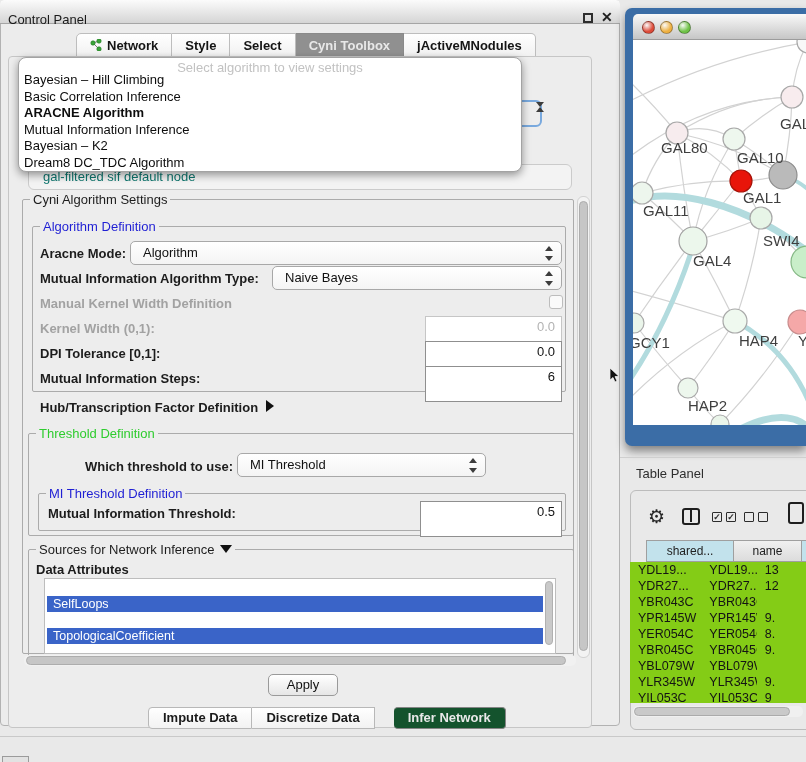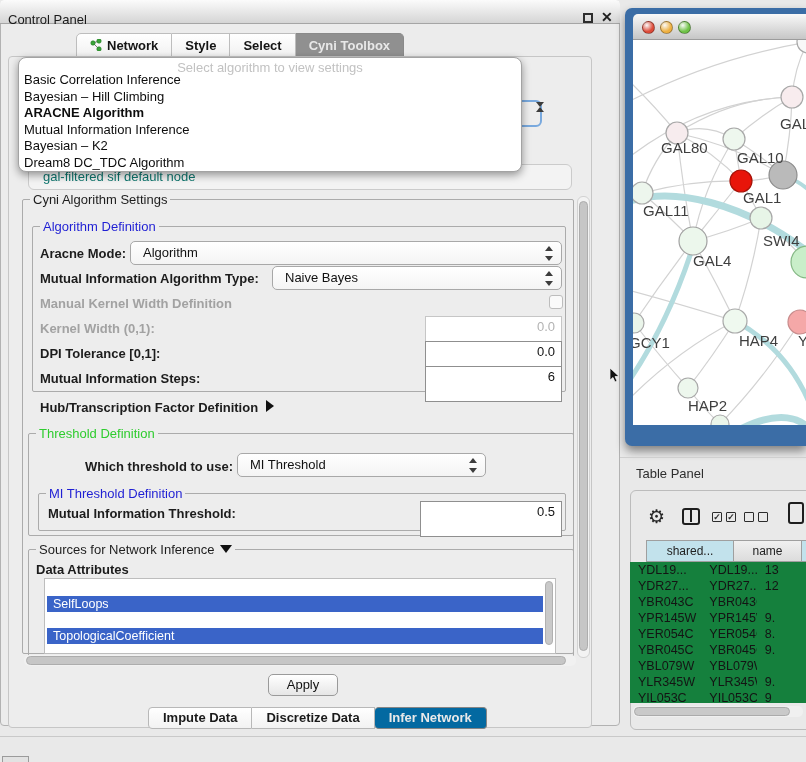--- a/index.html
+++ b/index.html
@@ -89,21 +89,21 @@
   .apply-btn { left:268px; top:674px; width:70px; height:22px; background:linear-gradient(#ffffff,#e6e6e6);
     border:1px solid #9a9a9a; border-radius:5px; font-size:13px; color:#111;
     text-align:center; line-height:20px; }
 
   .bottom-tabs { left:148px; top:707px; height:22px; display:flex; }
   .btab { padding:0 14px; font-size:13px; font-weight:600; color:#1a1a1a;
     background:linear-gradient(#ffffff,#f2f2f2); border:1px solid #b8b8b8; border-left:none;
     line-height:20px; white-space:nowrap; }
   .btab:first-child { border-left:1px solid #b8b8b8; border-radius:4px 0 0 4px; }
   .btab:last-child { border-radius:0 4px 4px 0; }
-  .btab.selected { background:#0369a1; color:#e9e9e9; border-color:#858585; border-radius:4px; }
+  .btab.selected { background:#14532d; color:#e9e9e9; border-color:#858585; border-radius:4px;margin-left:19px; }
 
   
   .net-frame { left:625px; top:8px; width:181px; height:438px; background:#3b6da6;
     border-radius:7px 0 0 7px; box-shadow:0 5px 10px rgba(0,0,0,.45); }
   .net-titlebar { left:633px; top:14px; width:173px; height:26px;
     background:linear-gradient(#f9f9f9,#c6c6c6); border-bottom:1px solid #9c9c9c; border-radius:5px 0 0 0; }
   .traffic { position:absolute; top:7px; width:13px; height:13px; border-radius:50%; }
   .net-canvas { left:633px; top:40px; width:173px; height:385px; background:#ffffff; overflow:hidden; }
 
   
@@ -116,21 +116,21 @@
   .cols-icon:before { content:""; position:absolute; left:5.5px; top:0; width:2.5px; height:12px; background:#1e1e1e; }
   .cb { position:absolute; width:10px; height:10px; border:1.5px solid #2c2c2c; border-radius:1px;
     font-size:9px; line-height:9px; text-align:center; color:#2c2c2c; font-weight:bold; }
   .doc-icon { left:788px; top:502px; width:16px; height:22px; border:2.5px solid #1e1e1e; border-radius:3px; }
 
   .tbl-head { left:630px; top:540px; height:22px; display:flex; }
   .th { border:1px solid #9f9f9f; border-left:none; font-size:12px; color:#222;
     text-align:center; line-height:20px; background:linear-gradient(#f0f0f0,#dcdcdc); overflow:hidden; white-space:nowrap; }
   .th:first-child { border-left:1px solid #9f9f9f;margin-left:16px; }
   .th.hl { background:#c2e2ec; }
-  .tbl-body { left:630px; top:562px; width:176px; height:141px; overflow:hidden; background:#15803d; }
+  .tbl-body { left:630px; top:562px; width:176px; height:141px; overflow:hidden; background:#84cc16; }
   .tr { display:flex; height:16px; }
   .td { font-size:12.5px; color:#141414; line-height:16px; padding-left:8px; white-space:nowrap; overflow:hidden; }
   .tbl-hscroll { left:633px; top:706px; width:170px; height:11px; background:#f0f0f0; border-radius:5px; }
   .tbl-hscroll .thumb { position:absolute; left:1px; top:1px; width:156px; height:9px;
     background:#c9c9c9; border-radius:4.5px; border:1px solid #ababab; }
 
   .bottom-line { left:0; top:736px; width:806px; height:1px; background:#c9c9c9; }
   .corner-box { left:2px; top:756px; width:27px; height:12px; background:#e2e2e2; border:1px solid #9b9b9b; }
   .cursor { left:610px; top:368px; z-index:90; }
 </style>
@@ -158,35 +158,38 @@
       </div>
       <div class="tab">
         <span>Style</span>
       </div>
       <div class="tab">
         <span>Select</span>
       </div>
       <div class="tab selected">
         <span>Cyni Toolbox</span>
       </div>
+      <div class="tab">
+        <span>jActiveMNodules</span>
+      </div>
     </div>
 
   <div class="abs inner-panel"></div>
 
   <div class="abs hidden-combo">gal-filtered sif default node</div>
 
   <div class="abs combo-fragment">
     <span class="stepper arrs"></span>
   </div>
 
   <div class="abs popup">
     <div class="popup-prompt">Select algorithm to view settings</div>
     <div id="popup-list">
+        <div class="popup-item">Bayesian – Hill Climbing</div>
         <div class="popup-item">Basic Correlation Inference</div>
-        <div class="popup-item">Bayesian – Hill Climbing</div>
         <div class="popup-item bold">ARACNE Algorithm</div>
         <div class="popup-item">Mutual Information Inference</div>
         <div class="popup-item">Bayesian – K2</div>
         <div class="popup-item">Dream8 DC_TDC Algorithm</div>
       </div>
   </div>
 
   <div class="abs fs" style="left:22px; top:199px; width:552px; height:455px;">
     <span class="fs-legend">Cyni Algorithm Settings</span>
   </div>

